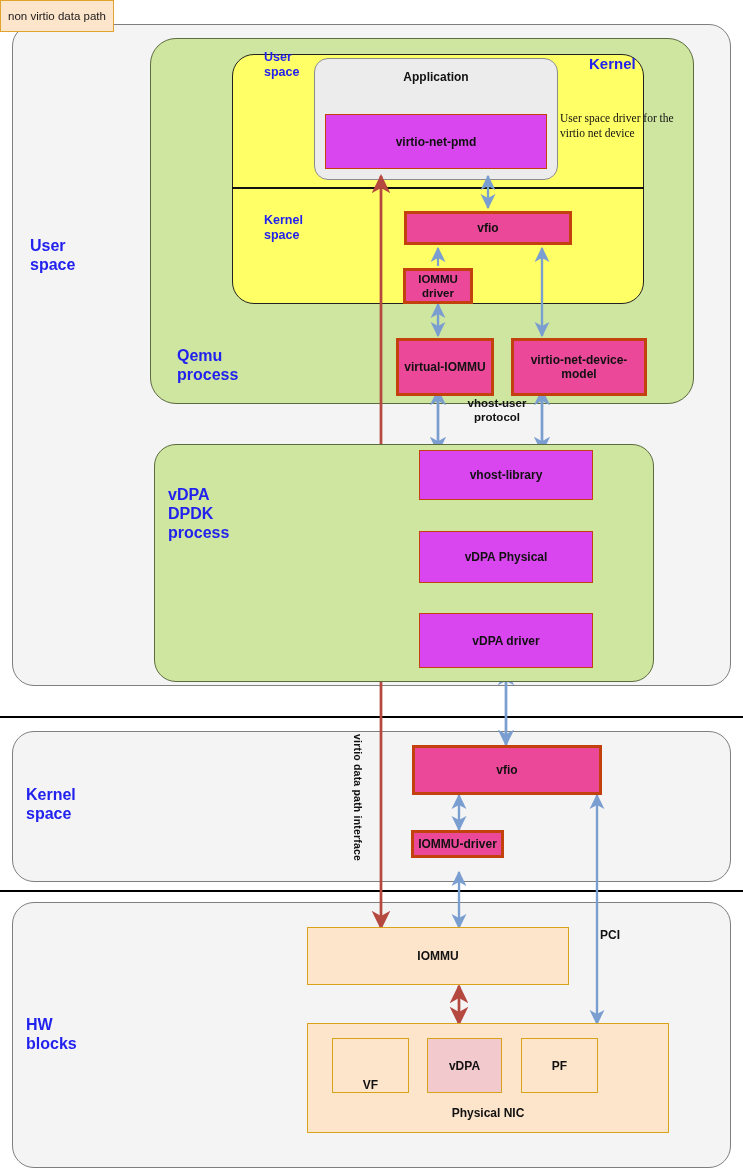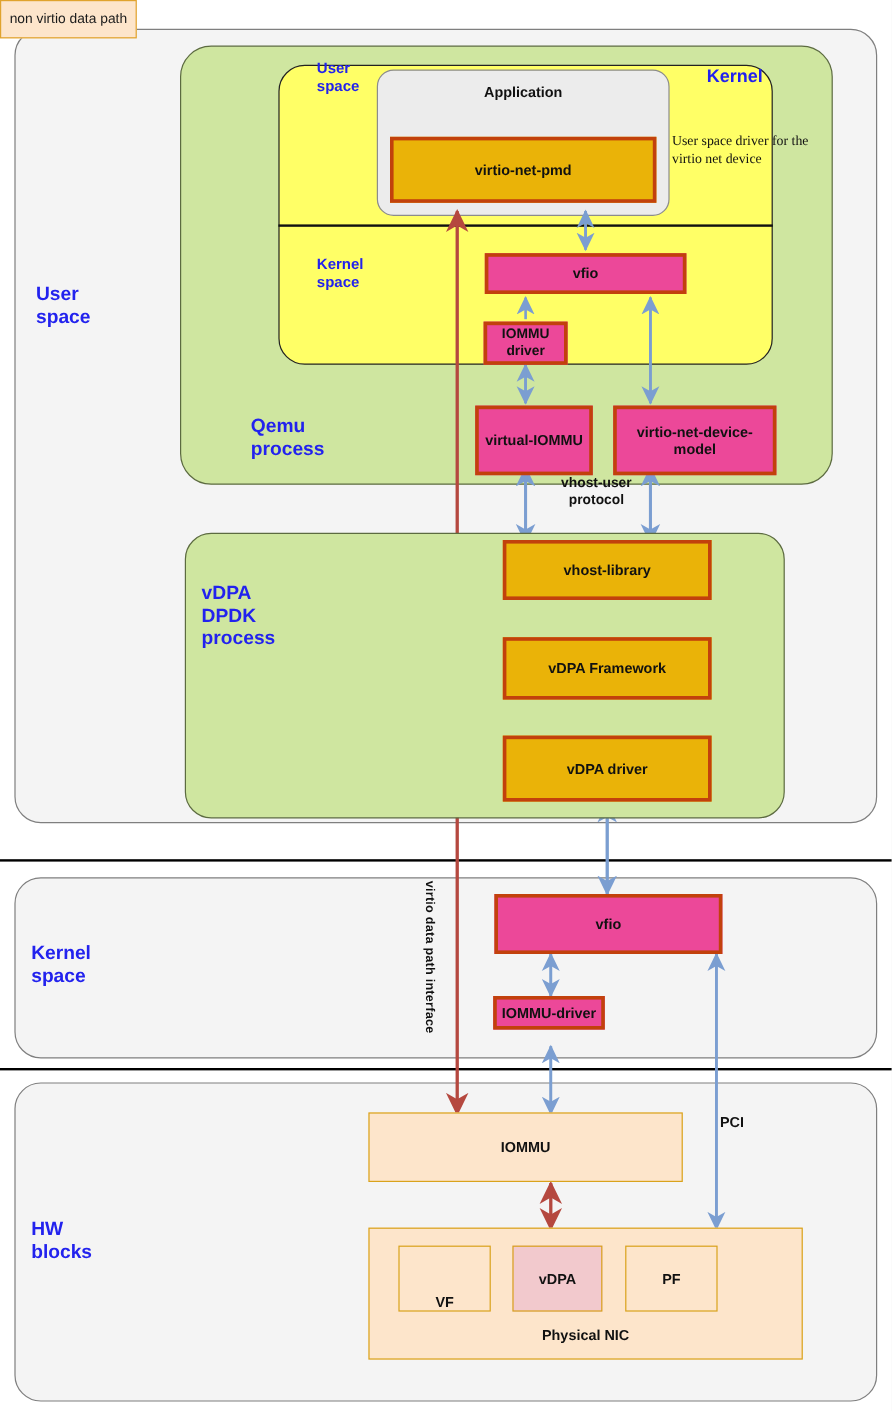--- a/index.html
+++ b/index.html
@@ -32,21 +32,21 @@
   .divider{background:#000000;height:2px;}
 
   
   .qemu-box{background:#cfe6a0;border:1px solid #5c6b40;border-radius:26px;}
   .guest-box{background:#ffff66;border:1px solid #222222;border-radius:22px;}
   .dpdk-box{background:#cfe6a0;border:1px solid #5c6b40;border-radius:22px;}
   .app-box{background:#ececec;border:1px solid #8c8c8c;border-radius:14px;}
 
   
   .box{font-size:12px;color:#111;font-weight:bold;}
-  .b-red{background:#eab308;border:3px solid #c2410c;align-items:center;}
+  .b-red{background:#d946ef;border:1px solid #c2410c;align-items:center;}
   .b-blue{background:#ec4899;border:3px solid #c2410c;}
   .b-orange{background:#fde5cb;border:1px solid #d9a21b;}
   .b-pinknic{background:#f2c9cd;border:1px solid #d9a21b;}
 
   .note{font-size:11.5px;color:#111;line-height:15px;font-weight:normal;}
   .small-lbl{font-size:11.5px;color:#111;font-weight:bold;line-height:14px;text-align:center;}
 
   .vtext{
     writing-mode:vertical-rl;
     font-size:10.5px;font-weight:bold;color:#111;letter-spacing:0.2px;
@@ -176,21 +176,21 @@
 <div class="abs zone-label" style="left:26px;top:785px;width:110px;">
   <div>Kernel</div>
   <div>space</div>
 </div>
 
 <div class="abs zone-label" style="left:26px;top:1015px;width:110px;">
   <div>HW</div>
   <div>blocks</div>
 </div>
 
-<div class="abs zone-label" style="left:177px;top:346px;width:120px;margin-left:32px;">
+<div class="abs zone-label" style="left:177px;top:346px;width:120px;">
   <div>Qemu</div>
   <div>process</div>
 </div>
 
 <div class="abs zone-label" style="left:589px;top:54px;width:90px;font-size:15px;">
   <span>Kernel</span>
 </div>
 
 <div class="abs zone-label" style="left:264px;top:50px;width:70px;font-size:12.5px;line-height:15px;">
   <div>User</div>
@@ -240,21 +240,21 @@
   <div>vDPA</div>
   <div>DPDK</div>
   <div>process</div>
 </div>
 
 <div class="abs box b-red ctr" style="left:419px;top:450px;width:174px;height:50px;">
   <span>vhost-library</span>
 </div>
 
 <div class="abs box b-red ctr" style="left:419px;top:531px;width:174px;height:52px;">
-  <span>vDPA Framework</span>
+  <span>vDPA Physical</span>
 </div>
 
 <div class="abs box b-red ctr" style="left:419px;top:613px;width:174px;height:55px;">
   <span>vDPA driver</span>
 </div>
 
 <div class="abs box b-blue ctr" style="left:412px;top:745px;width:190px;height:50px;">
   <span>vfio</span>
 </div>
 

